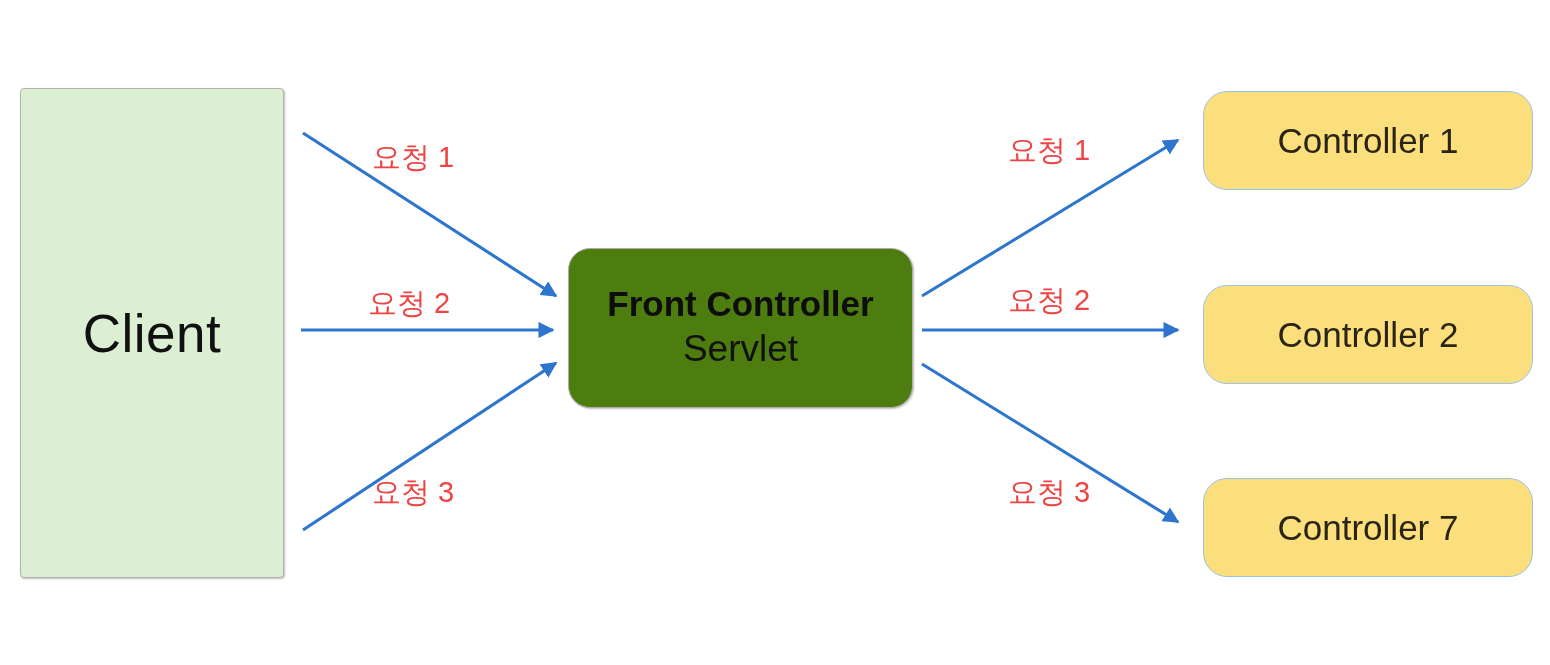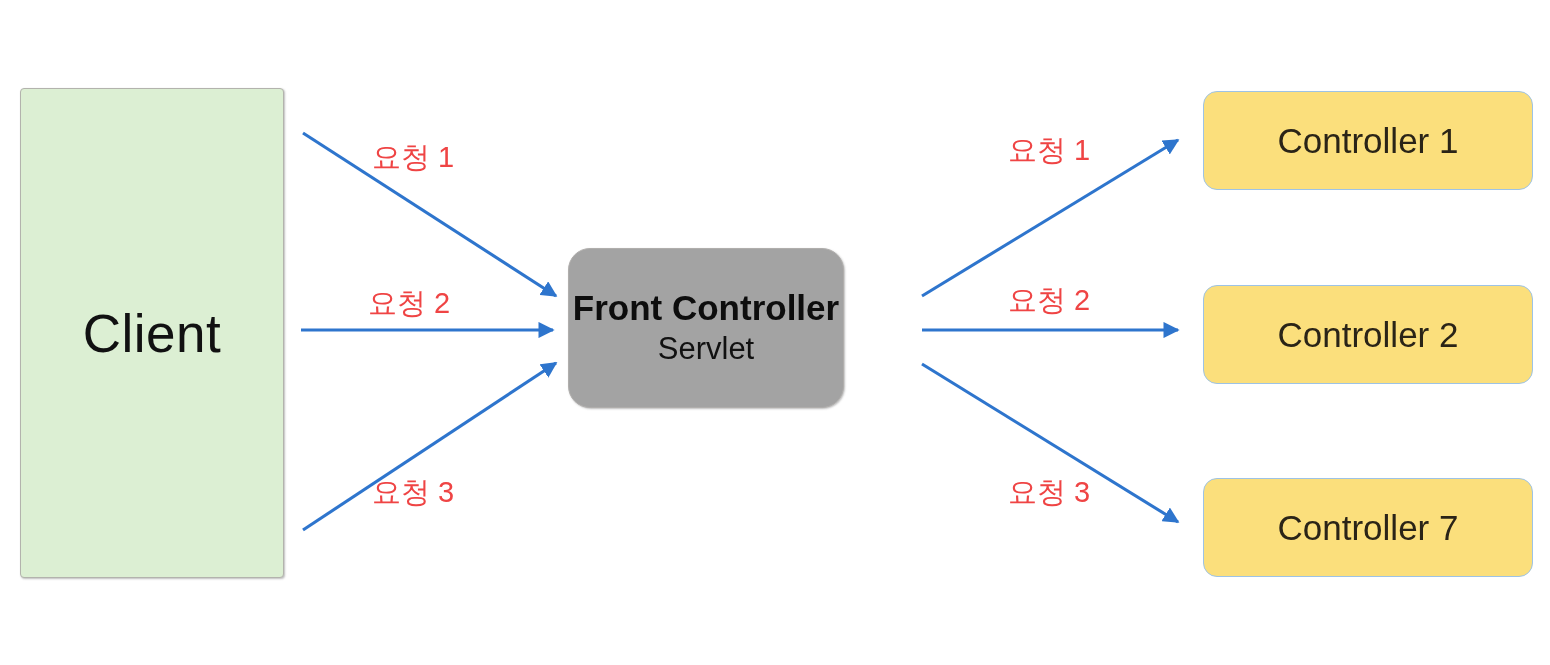--- a/index.html
+++ b/index.html
@@ -47,47 +47,47 @@
   }
   .node-client .node-title {
     font-size: 53px;
     font-weight: 400;
     letter-spacing: 0.5px;
     color: #111111;
   }
   .node-front {
     left: 568px;
     top: 248px;
-    width: 276px;
+    width: 345px;
     height: 160px;
-    background: #a3a3a3;
+    background: #4d7c0f;
     border: 1.6px solid #b0aeac;
     border-radius: 22px;
     box-shadow: 1px 1px 2px rgba(110,110,110,0.45);
   }
   .node-front .node-title {
     font-size: 35px;
     font-weight: bold;
     color: #0d0d0d;
     line-height: 1.15;
   }
   .node-front .node-sub {
-    font-size: 31px;
+    font-size: 37px;
     font-weight: 400;
     color: #111111;
     line-height: 1.25;
     margin-top: 2px;
   }
   .node-controller {
     left: 1203px;
     width: 330px;
     height: 99px;
     background: #fbdf7c;
     border: 1.8px solid #9dc3e6;
-    border-radius: 14px;
+    border-radius: 24px;
   }
   .node-controller .node-title {
     font-size: 35px;
     font-weight: 400;
     color: #2a2417;
   }
   #ctrl-1 { top: 91px; }
   #ctrl-2 { top: 285px; }
   #ctrl-3 { top: 478px; }
 

